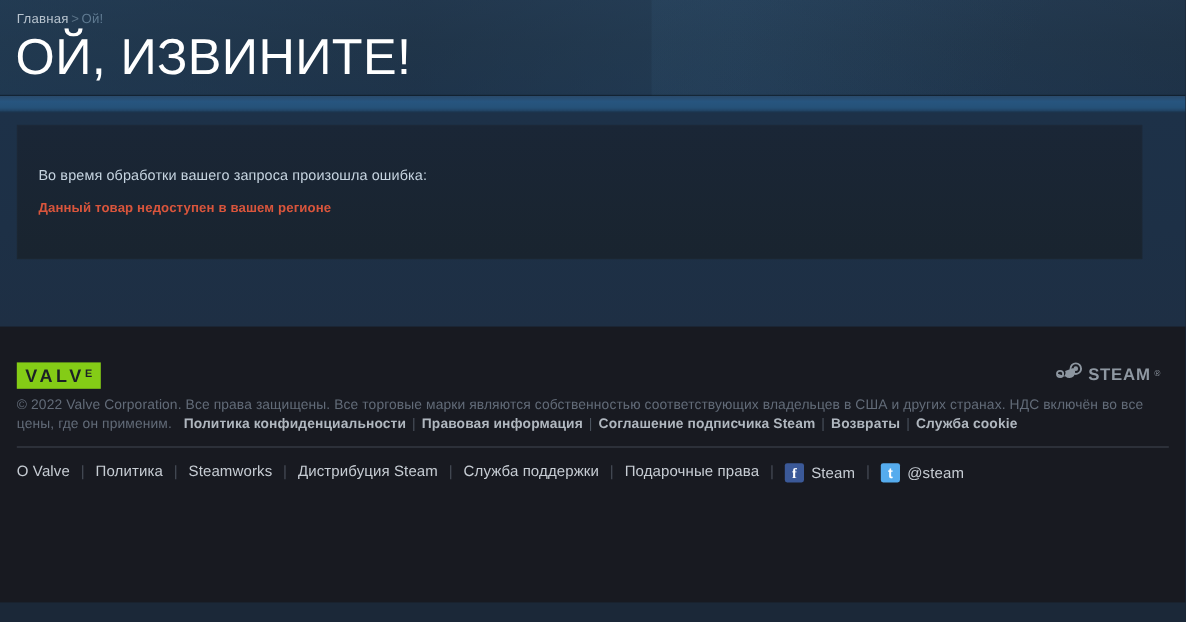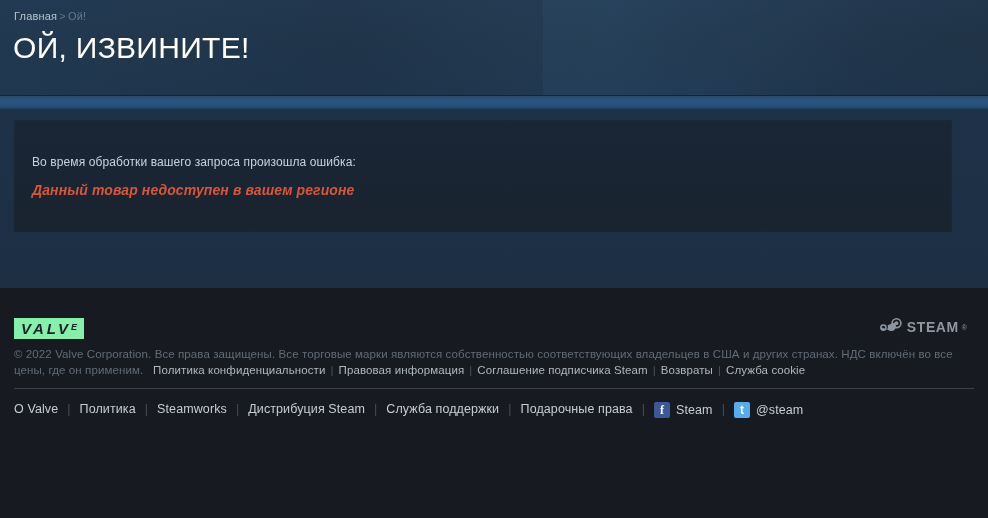--- a/index.html
+++ b/index.html
@@ -13,21 +13,21 @@
     height: 518px;
     overflow: hidden;
     background: #1b2838;
     font-family: "Liberation Sans", "DejaVu Sans", sans-serif;
     -webkit-font-smoothing: antialiased;
   }
 
   
   .page-head {
     position: relative;
-    height: 96px;
+    height: 80px;
     background:
       linear-gradient(to right,
         rgba(32,60,86,0.55) 0%,
         rgba(28,52,76,0.35) 35%,
         rgba(36,66,94,0.45) 62%,
         rgba(27,48,70,0.30) 100%),
       linear-gradient(to bottom, #25394e 0%, #223548 45%, #1f3349 100%);
     overflow: hidden;
   }
   .page-head::after {
@@ -54,21 +54,21 @@
   .breadcrumb a {
     color: #b8c4cf;
     text-decoration: none;
   }
   .breadcrumb .bc-sep { color: #5c7489; padding: 0 2px; }
   .breadcrumb .bc-current { color: #5f7a91; }
 
   .page-title {
     margin: 0;
     padding: 1px 0 0 13px;
-    font-size: 30px;
+    font-size: 42px;
     line-height: 48px;
     font-weight: 400;
     letter-spacing: .3px;
     color: #ffffff;
     white-space: nowrap;
   }
 
   
   .accent-band {
     height: 14px;
@@ -92,51 +92,49 @@
     box-shadow: inset 0 0 0 1px rgba(255,255,255,0.012);
   }
   .error-intro {
     font-size: 12px;
     line-height: 16px;
     color: #c6d4e0;
     letter-spacing: .1px;
   }
   .error-detail {
     margin-top: 12px;
-    font-size: 14px;
+    font-size: 11px;
     line-height: 16px;
     font-weight: bold;
     color: #d9553c;
     letter-spacing: .1px;
-    font-style: italic;
   }
 
   
   .footer {
     background: #181a21;
     height: calc(518px - 288px);
     padding: 0 14px;
   }
   .footer-logos {
     position: relative;
     height: 50px;
     padding-top: 30px;
   }
   .valve-logo {
     display: inline-block;
-    background: #86efac;
+    background: #84cc16;
     color: #1b2026;
     padding: 2px 7px 3px 7px;
     font-size: 15px;
     font-weight: bold;
     letter-spacing: 3px;
     line-height: 15px;
     position: relative;
     top: 0;
-    font-style: italic;
   }
   .valve-logo sup {
     font-size: 9px;
     letter-spacing: 0;
     vertical-align: 4px;
   }
   .steam-logo {
     position: absolute;
     right: 7px;
     top: 28px;
@@ -160,21 +158,21 @@
   .legal {
     margin-top: 8px;
     font-size: 11.5px;
     line-height: 16px;
     color: #626b78;
     letter-spacing: .1px;
   }
   .legal a {
     color: #b0b7bf;
     text-decoration: none;
-    font-weight: normal;
+    font-weight: bold;
   }
   .legal .sep {
     color: #4a525d;
     padding: 0 5px;
   }
 
   .footer-rule {
     margin-top: 10px;
     height: 1px;
     background: #3b4049;

